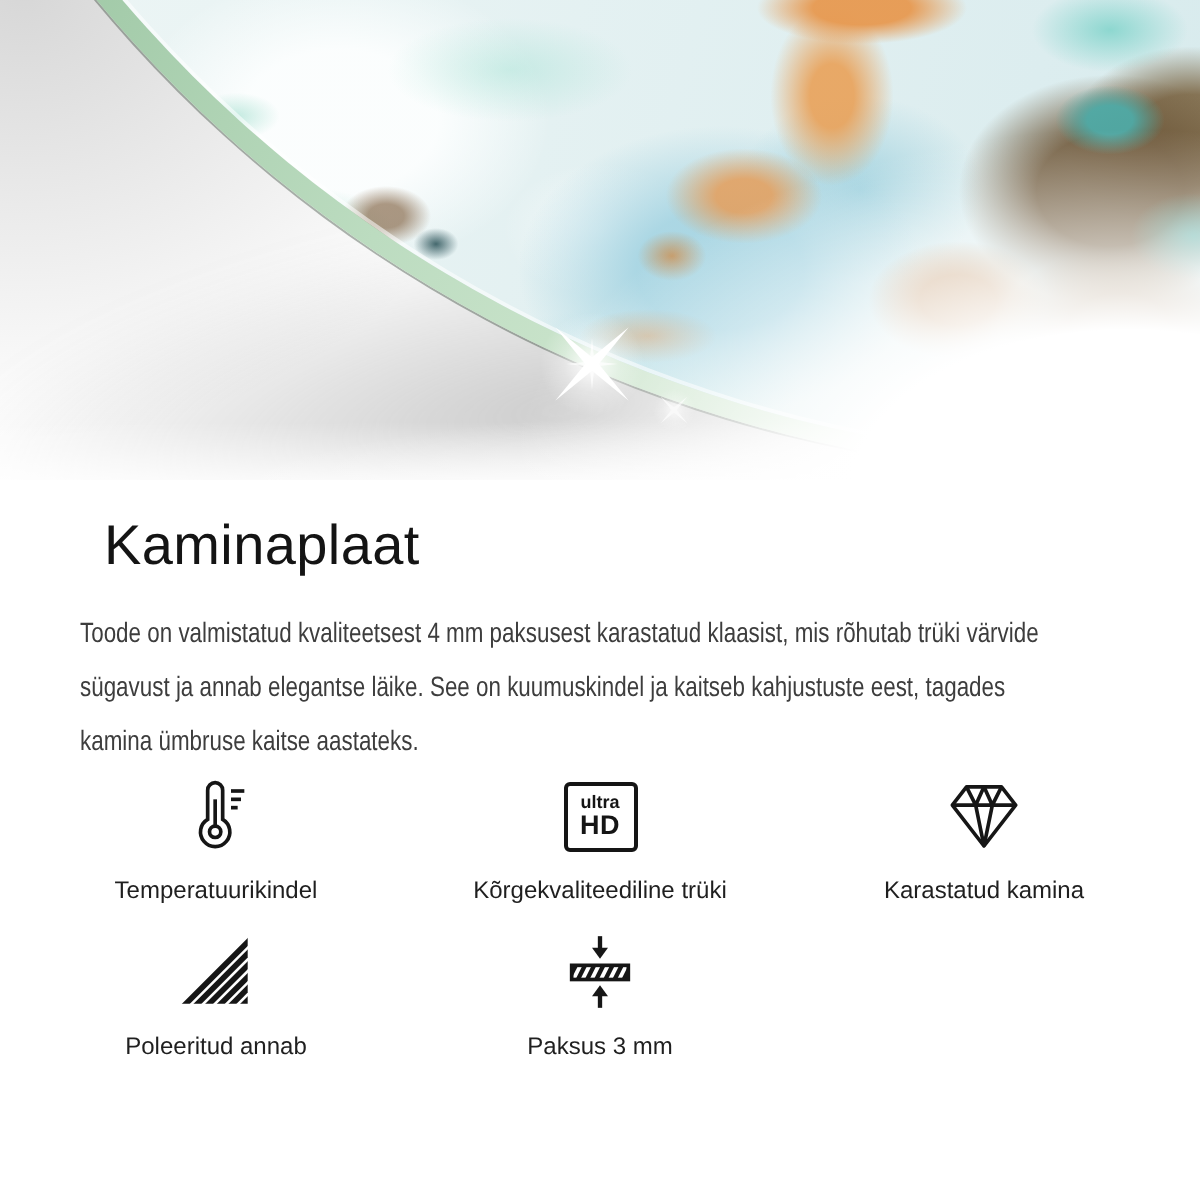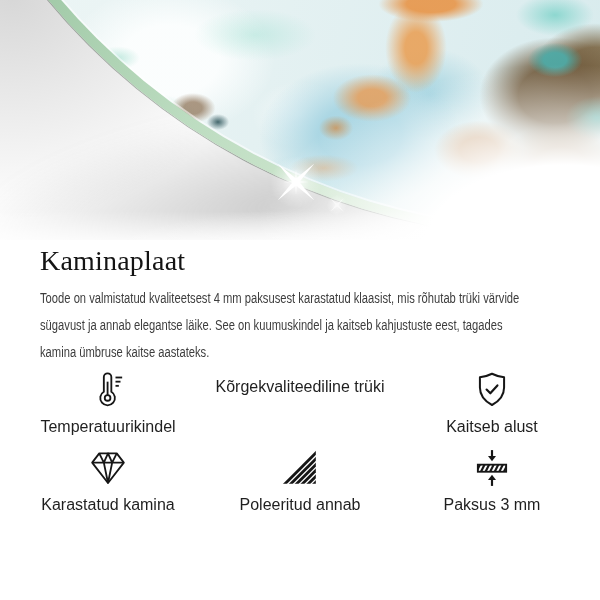--- a/index.html
+++ b/index.html
@@ -49,32 +49,32 @@
         background:
           radial-gradient(430px 250px at 94% 102%, #fff 32%, rgba(255,255,255,0) 72%),
           radial-gradient(480px 140px at 58% 126%, rgba(255,255,255,.9) 25%, rgba(255,255,255,0) 68%),
           linear-gradient(to bottom, rgba(255,255,255,0) 88%, rgba(255,255,255,.8) 100%);}
   .sparkle{position:absolute;}
   .sparkle-main{left:269px;top:155px;width:54px;height:54px;}
   .sparkle-small{left:326px;top:194px;width:22px;height:22px;opacity:.75;}
 
   
   .content{padding:2px 40px 0;}
-  .title{margin:0;font-family:Liberation Serif, serif;font-weight:400;
+  .title{margin:12px;font-family:Liberation Sans, sans-serif;font-weight:400;
          font-size:28px;line-height:37px;color:#141414;letter-spacing:.2px;}
   .title-line{display:block;}
   .description{margin:6px 0 0;transform:scaleX(.8);transform-origin:0 0;width:720px;}
   .desc-line{white-space:nowrap;font-size:14px;line-height:27px;color:#3d3d3d;}
 
   
   .features{display:grid;grid-template-columns:repeat(3,1fr);margin:4px -28px 0;row-gap:14px;}
   .feature{display:flex;flex-direction:column;align-items:center;}
   .feature .icon{height:40px;display:flex;align-items:center;justify-content:center;}
   .feature .icon svg{display:block;}
-  .feature .label{margin-top:10px;font-size:16px;line-height:14px;color:#1f1f1f;text-align:left;}
+  .feature .label{margin-top:10px;font-size:12px;line-height:14px;color:#1f1f1f;text-align:left;}
   .uhd-box{width:37px;height:35px;border:2.5px solid #151515;border-radius:3px;box-sizing:border-box;
            display:flex;flex-direction:column;align-items:center;justify-content:center;
            font-weight:bold;color:#151515;}
   .uhd-top{font-size:9px;line-height:10px;}
   .uhd-bottom{font-size:13.5px;line-height:14px;letter-spacing:.3px;}
 </style>
 </head>
 <body>
 
 <div class="page">
@@ -130,32 +130,29 @@
             <line x1="23.5" y1="14" x2="23.5" y2="30.2"></line>
             <line x1="33" y1="9" x2="41" y2="9"></line>
             <line x1="33" y1="14" x2="39" y2="14"></line>
             <line x1="33" y1="19" x2="37" y2="19"></line>
           </svg>
         </div>
         <div class="label">Temperatuurikindel</div>
       </div>
 
       <div class="feature">
+        <div class="icon">
+          <div class="uhd-box">
+            <span class="uhd-top">ultra</span>
+            <span class="uhd-bottom">HD</span>
+          </div>
+        </div>
         <div class="label">Kõrgekvaliteediline trüki</div>
       </div>
 
-      <div class="feature">
-        <div class="icon">
-          <svg width="40" height="40" viewBox="0 0 48 48" fill="none" stroke="#161616" stroke-width="2.4" stroke-linejoin="round">
-            <path d="M24,4.5 C28.5,6.8 33,8 38.5,8.8 L38.5,21 C38.5,30.5 32.8,37.3 24,42 C15.2,37.3 9.5,30.5 9.5,21 L9.5,8.8 C15,8 19.5,6.8 24,4.5 Z"></path>
-            <path d="M17.5,23.5 L22,28 L30.5,18.5" stroke-width="2.6" stroke-linecap="round"></path>
-          </svg>
-        </div>
-        <div class="label">Kaitseb alust</div>
-      </div>
 
       <div class="feature">
         <div class="icon">
           <svg width="40" height="40" viewBox="0 0 48 48" fill="none" stroke="#161616" stroke-width="2.2" stroke-linejoin="round">
             <path d="M5,17.5 L13.5,6.5 L34.5,6.5 L43,17.5 L24,42 Z"></path>
             <path d="M5,17.5 H43 M13.5,6.5 L19,17.5 L24,6.5 L29,17.5 L34.5,6.5 M19,17.5 L24,42 M29,17.5 L24,42"></path>
           </svg>
         </div>
         <div class="label">Karastatud kamina</div>
       </div>

